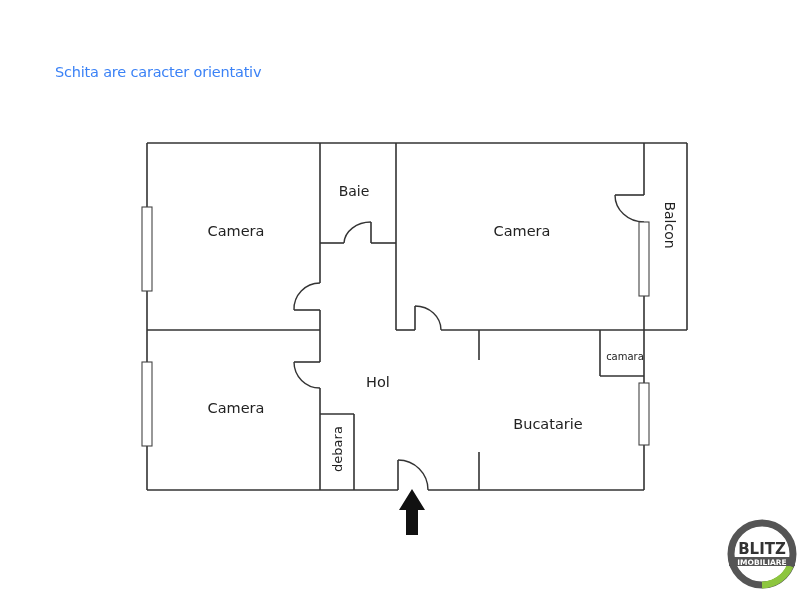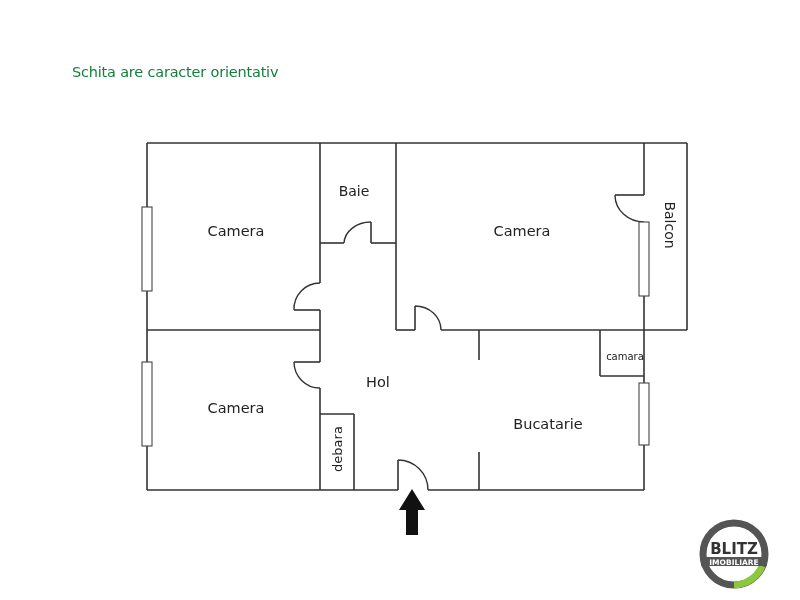--- a/index.html
+++ b/index.html
@@ -1,23 +1,23 @@
 <!DOCTYPE html>
 <html><head>
   <meta charset="utf-8">
   <style>
     html, body { margin: 0; padding: 0; background: #ffffff; }
     body { width: 800px; height: 600px; position: relative; overflow: hidden; font-family: "DejaVu Sans", sans-serif; }
-    .caption { position: absolute; left: 72px; top: 64px; font-size: 14.5px; color: #15803d; letter-spacing: -0.2px; text-align: right; }
+    .caption { position: absolute; left: 55px; top: 64px; font-size: 14.5px; color: #3b82f6; letter-spacing: -0.2px; text-align: right; }
     svg.plan { position: absolute; left: 0; top: 0; }
     .wall { stroke: #333; stroke-width: 1.6; fill: none; }
     .win { stroke: #444; stroke-width: 1.1; fill: #fff; }
     .door { stroke: #333; stroke-width: 1.4; fill: none; }
     .lbl { font-family: "DejaVu Sans", sans-serif; fill: #222; }
-    .logo { position: absolute; left: 698px; top: 518px; width: 72px; height: 72px; }
+    .logo { position: absolute; left: 726px; top: 518px; width: 72px; height: 72px; }
   </style>
 </head>
 <body>
 
 <div class="caption">Schita are caracter orientativ</div>
 
 <svg class="plan" width="800" height="600" viewBox="0 0 800 600">
 
   <g>
     <line class="wall" x1="147" y1="143" x2="644" y2="143"></line>

